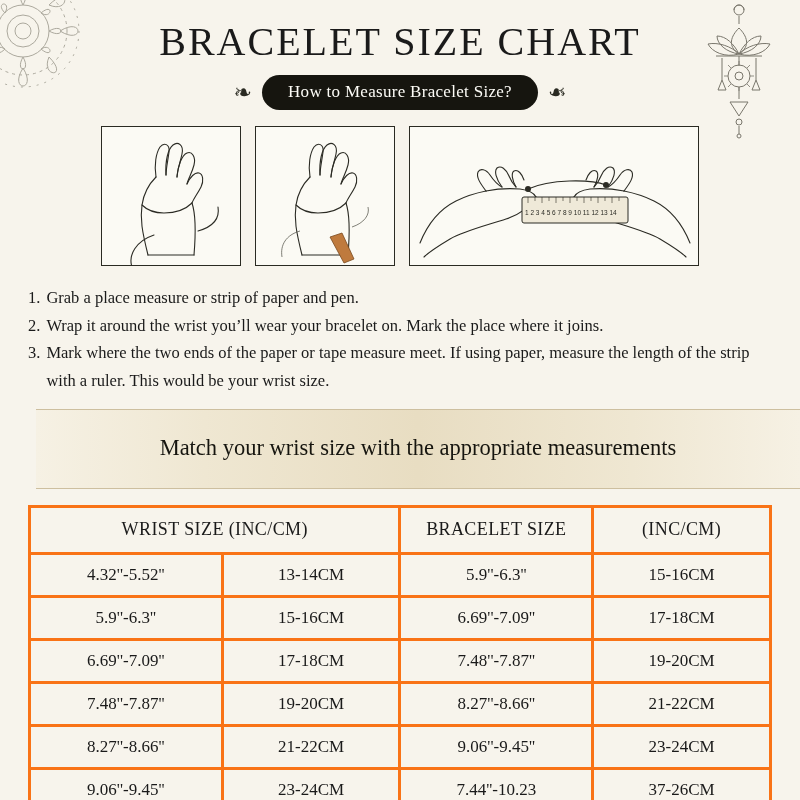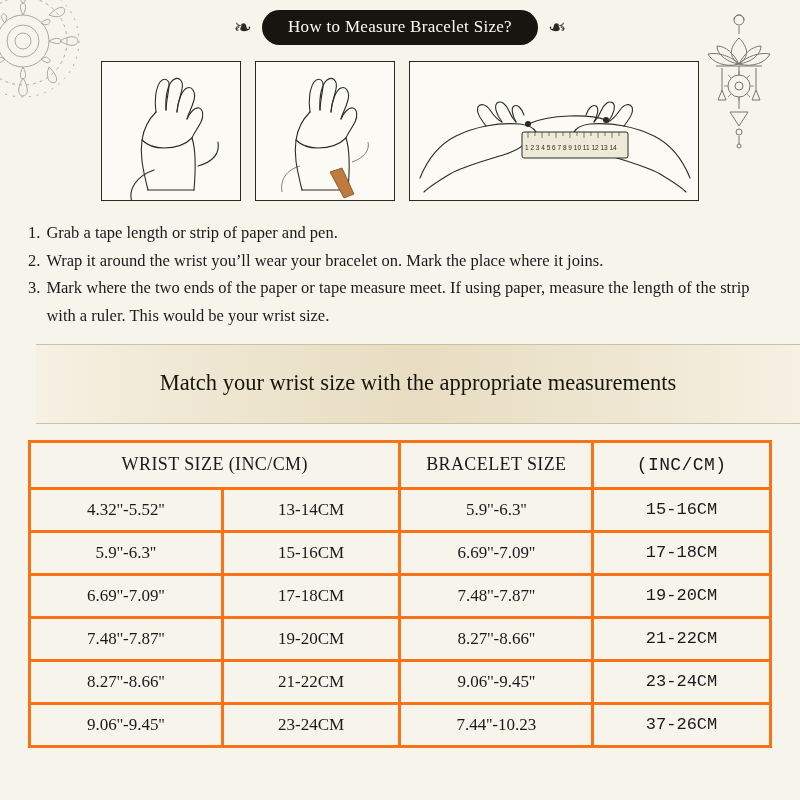--- a/index.html
+++ b/index.html
@@ -144,21 +144,21 @@
     height: 28px;
   }
   table.size-table thead th {
     font-size: 18px;
     letter-spacing: .4px;
     padding: 8px 2px;
   }
   .col-a { width: 26%; }
   .col-b { width: 24%; margin-top: 21px; }
   .col-c { width: 26%; }
-  .col-d { width: 24%; font-family: Liberation Mono, monospace; }
+  .col-d { width: 24%; }
 
   
   svg .ln { fill: none; stroke: #2b2b24; stroke-width: 1.1; stroke-linecap: round; stroke-linejoin: round; }
   svg .ln-thin { fill: none; stroke: #4a4a40; stroke-width: .7; }
   svg .tape { fill: #efe9d8; stroke: #2b2b24; stroke-width: 1; }
   svg .band { fill: #bf7a3d; stroke: #7a4a20; stroke-width: .8; }
 </style>
 </head>
 <body>
 
@@ -219,20 +219,21 @@
       <path d="M38 78 l-4 10 h8 z"></path>
       <path d="M72 78 l-4 10 h8 z"></path>
       <path d="M55 85 v12"></path>
       <path d="M46 100 h18 l-9 14 z"></path>
       <circle cx="55" cy="120" r="3"></circle>
       <path d="M55 124 v8"></path>
       <circle cx="55" cy="134" r="2"></circle>
     </g>
   </svg>
 
+  <div class="title">BRACELET SIZE CHART</div>
 
   <div class="subtitle-row">
     <span class="flourish">❧</span>
     <span class="subtitle-pill">How to Measure Bracelet Size?</span>
     <span class="flourish right">❧</span>
   </div>
 
   <div class="img-row">
 
     <div class="photo small">
@@ -306,21 +307,21 @@
           </g>
           <text x="115" y="88" font-family="'Liberation Sans',sans-serif" font-size="6.5" fill="#2b2b24">1 2 3 4 5 6 7 8 9 10 11 12 13 14</text>
         </g>
       </svg>
     </div>
   </div>
 
   <div class="steps">
     <div class="step">
       <span class="num">1.</span>
-      <span class="txt">Grab a tape length or strip of paper and pen.</span>
+      <span class="txt">Grab a place measure or strip of paper and pen.</span>
     </div>
     <div class="step">
       <span class="num">2.</span>
       <span class="txt">Wrap it around the wrist you’ll wear your bracelet on. Mark the place where it joins.</span>
     </div>
     <div class="step">
       <span class="num">3.</span>
       <span class="txt">Mark where the two ends of the paper or tape measure meet. If using paper, measure the length of the strip with a ruler. This would be your wrist size.</span>
     </div>
   </div>

